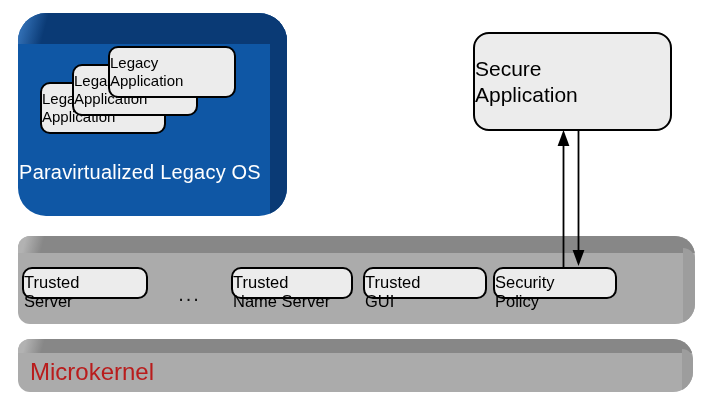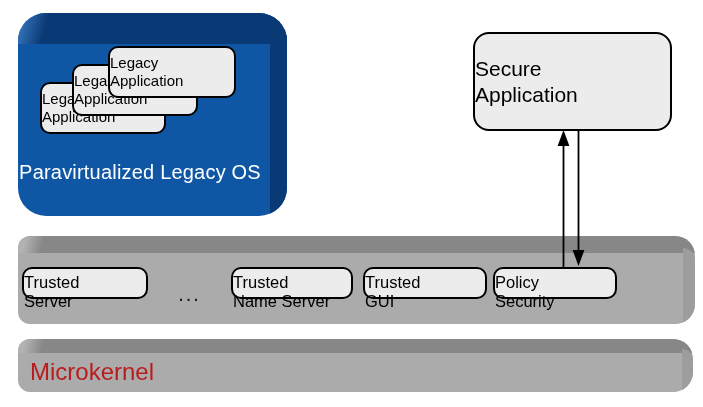--- a/index.html
+++ b/index.html
@@ -115,22 +115,22 @@
   <div id="ellipsis">...</div>
   <div id="comp-nameserver" class="litebox component">
     <div>Trusted</div>
     <div>Name Server</div>
   </div>
   <div id="comp-gui" class="litebox component">
     <div>Trusted</div>
     <div>GUI</div>
   </div>
   <div id="comp-policy" class="litebox component">
+    <div>Security</div>
     <div>Policy</div>
-    <div>Security</div>
   </div>
 
   <div id="microkernel-bar" class="slab graybar">
     <div class="band"></div>
     <div class="rfacet"></div>
   </div>
   <div id="microkernel-label">Microkernel</div>
 
   <svg id="arrows" viewBox="0 0 703 407" xmlns="http://www.w3.org/2000/svg">
     <g stroke="#000" stroke-width="1.8" fill="#000">

